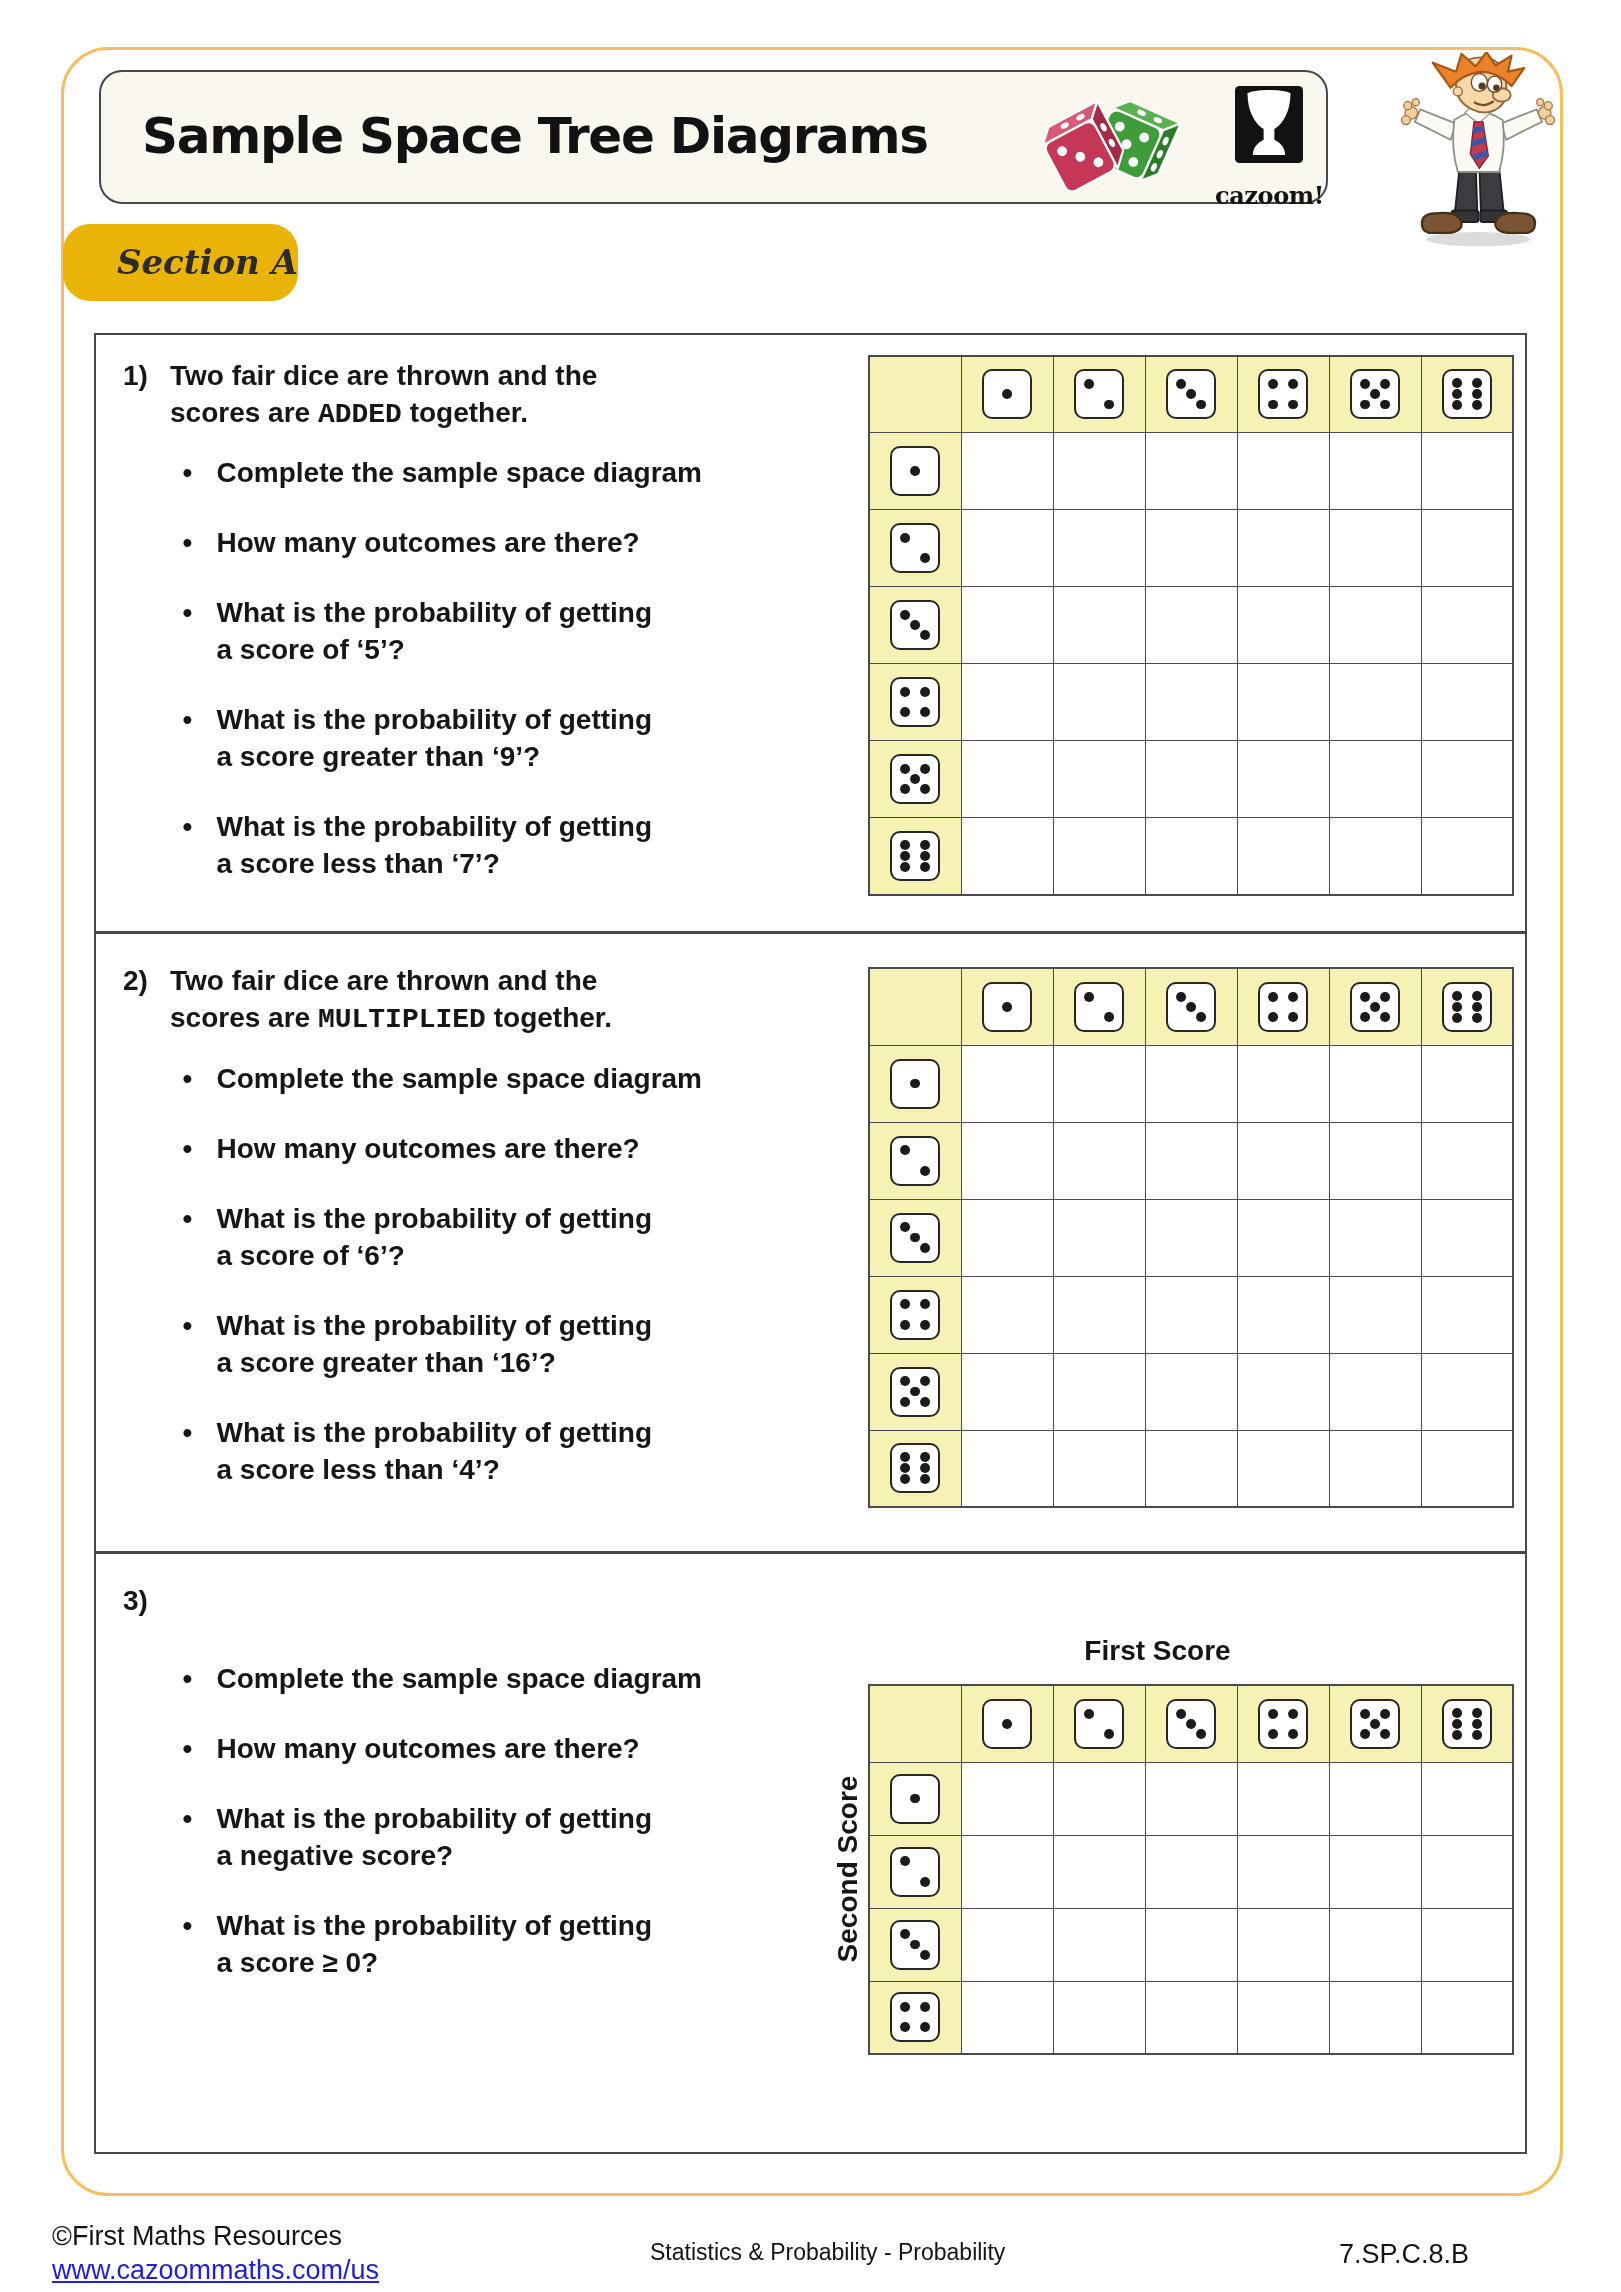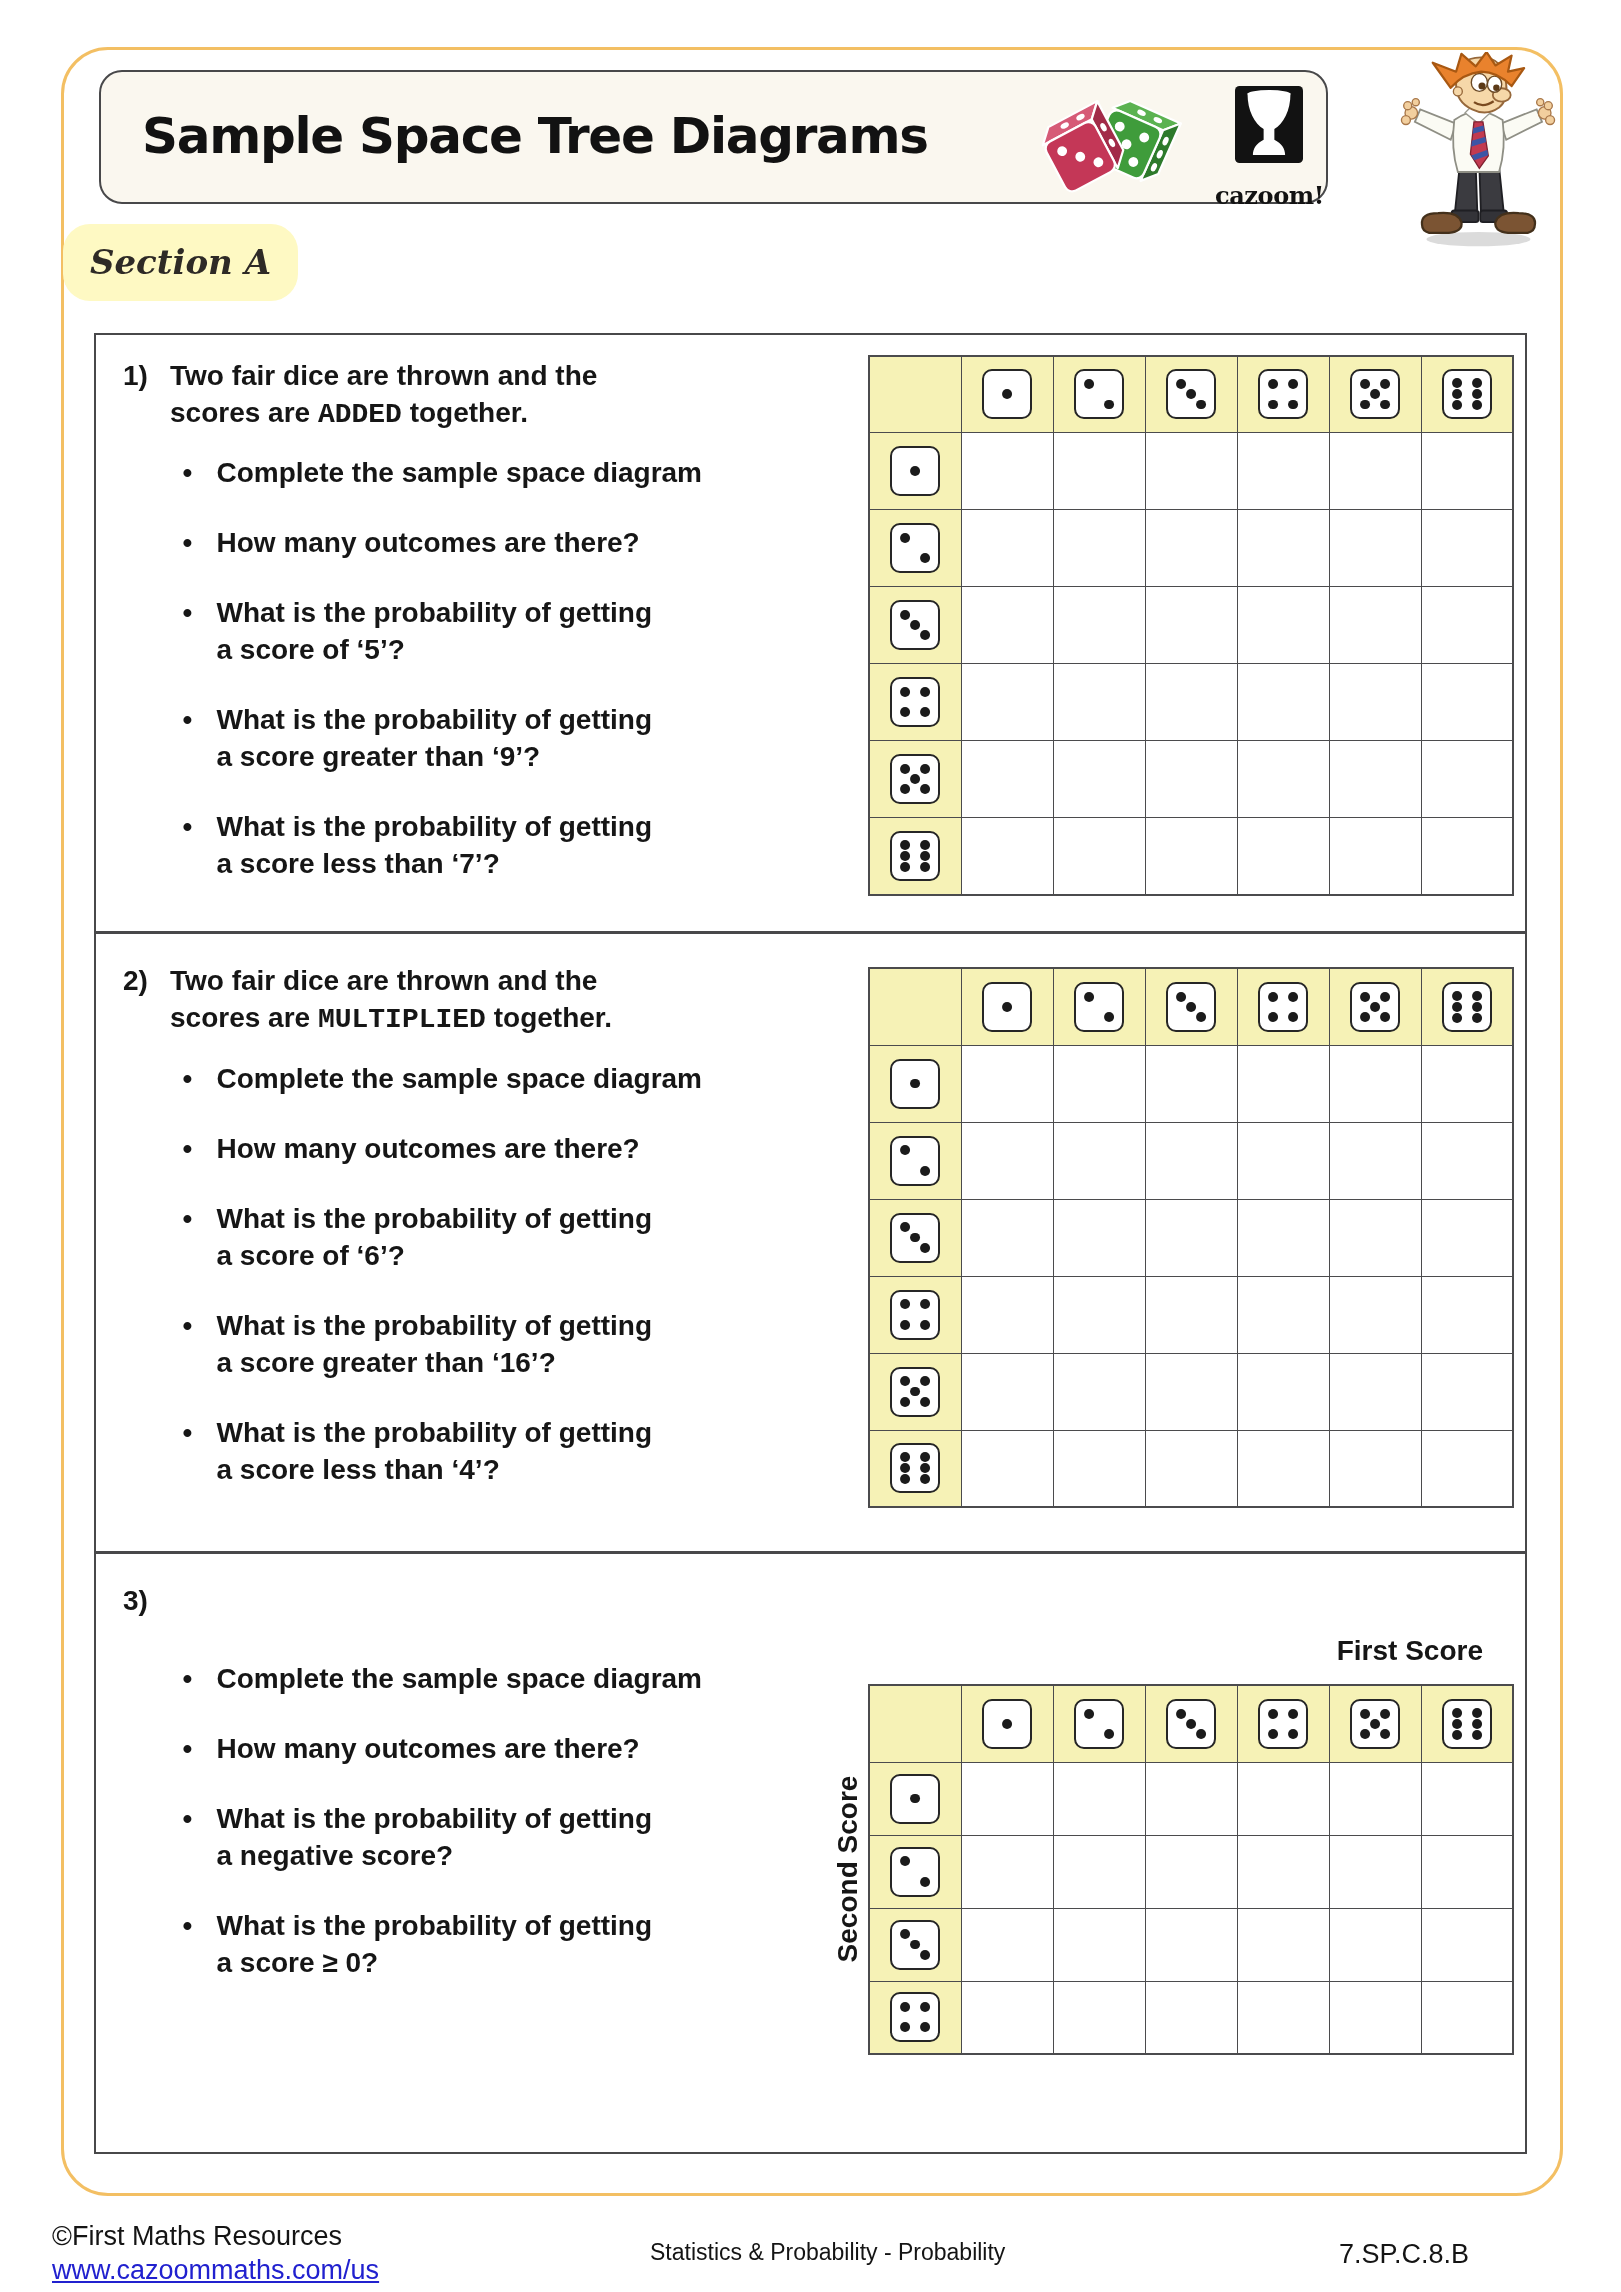--- a/index.html
+++ b/index.html
@@ -13,22 +13,22 @@
               background:#FAF7EF;border:2.7px solid #48484a;border-radius:23px}
   .header-box h1{position:absolute;left:41px;top:0;margin:0;line-height:129px;
                  font-family:"DejaVu Sans",sans-serif;font-size:50px;font-weight:bold;
                  letter-spacing:-1.3px;color:#121212;white-space:nowrap}
   .hdr-dice{position:absolute;left:922px;top:0px}
   .logo{position:absolute;left:1114px;top:14.3px;width:107px;text-align:center}
   .logo-text{font-family:"DejaVu Serif",serif;font-weight:bold;font-size:24px;color:#121212;
              letter-spacing:-0.4px;margin-top:15px}
   .mascot{position:absolute;left:1386px;top:52px;z-index:3}
 
-  .badge{position:absolute;left:63px;top:224px;width:235px;height:77px;background:#fef9c3;
-         border-radius:27px;text-align:center}
+  .badge{position:absolute;left:63px;top:224px;width:235px;height:77px;background:#eab308;
+         border-radius:27px;text-align:right}
   .badge span{font-family:"DejaVu Serif",serif;font-style:italic;font-weight:bold;
               font-size:34px;color:#2e2a26;line-height:77px}
   .sec-title{position:absolute;left:312px;top:224px;height:77px;font-family:"DejaVu Serif",serif;
              font-style:italic;font-weight:bold;font-size:34px;color:#2b2724;line-height:77px}
 
   .main-box{position:absolute;left:94px;top:333px;width:1433px;height:1821px;box-sizing:border-box;
             border:2.7px solid #48484a;background:#fff}
   .divider{position:absolute;left:0;width:100%;height:2.7px;background:#48484a}
   #div1{top:596px}#div2{top:1216px}
 
@@ -51,21 +51,21 @@
   .ssgrid td{border:1.8px solid #4b4b4d;padding:0;box-sizing:border-box}
   .ssgrid td.hd{background:#F6F2B6}
   .g12 td{width:92px;min-width:92px;height:77px}
   .g3 td{width:92px;min-width:92px;height:73px}
   .g3 tr:first-child td{height:77px}
   .die{width:50px;height:50px;background:#fff;border:2.7px solid #262626;border-radius:9.9px;
        position:relative;margin:auto;box-sizing:border-box}
   .die i{position:absolute;width:9.9px;height:9.9px;background:#1b1b1b;border-radius:50%;
          transform:translate(-50%,-50%)}
 
-  .fs-label{position:absolute;left:736px;top:1300px;width:651px;text-align:right;
+  .fs-label{position:absolute;left:736px;top:1300px;width:651px;text-align:center;
             font-weight:bold;font-size:28px;color:#161616}
   .ss-label{position:absolute;left:575px;top:1516px;width:358px;height:36px;text-align:center;
             font-weight:bold;font-size:28px;color:#161616;transform:rotate(-90deg)}
 
   .f-copy{position:absolute;left:52px;top:2221px;font-size:27px;color:#141414}
   .f-link{position:absolute;left:52px;top:2255px;font-size:27px;color:#2121CF;text-decoration:underline}
   .f-center{position:absolute;left:650px;top:2239px;font-size:23px;color:#141414}
   .f-code{position:absolute;left:1339px;top:2239px;font-size:27px;color:#141414}
 </style>
 </head>

